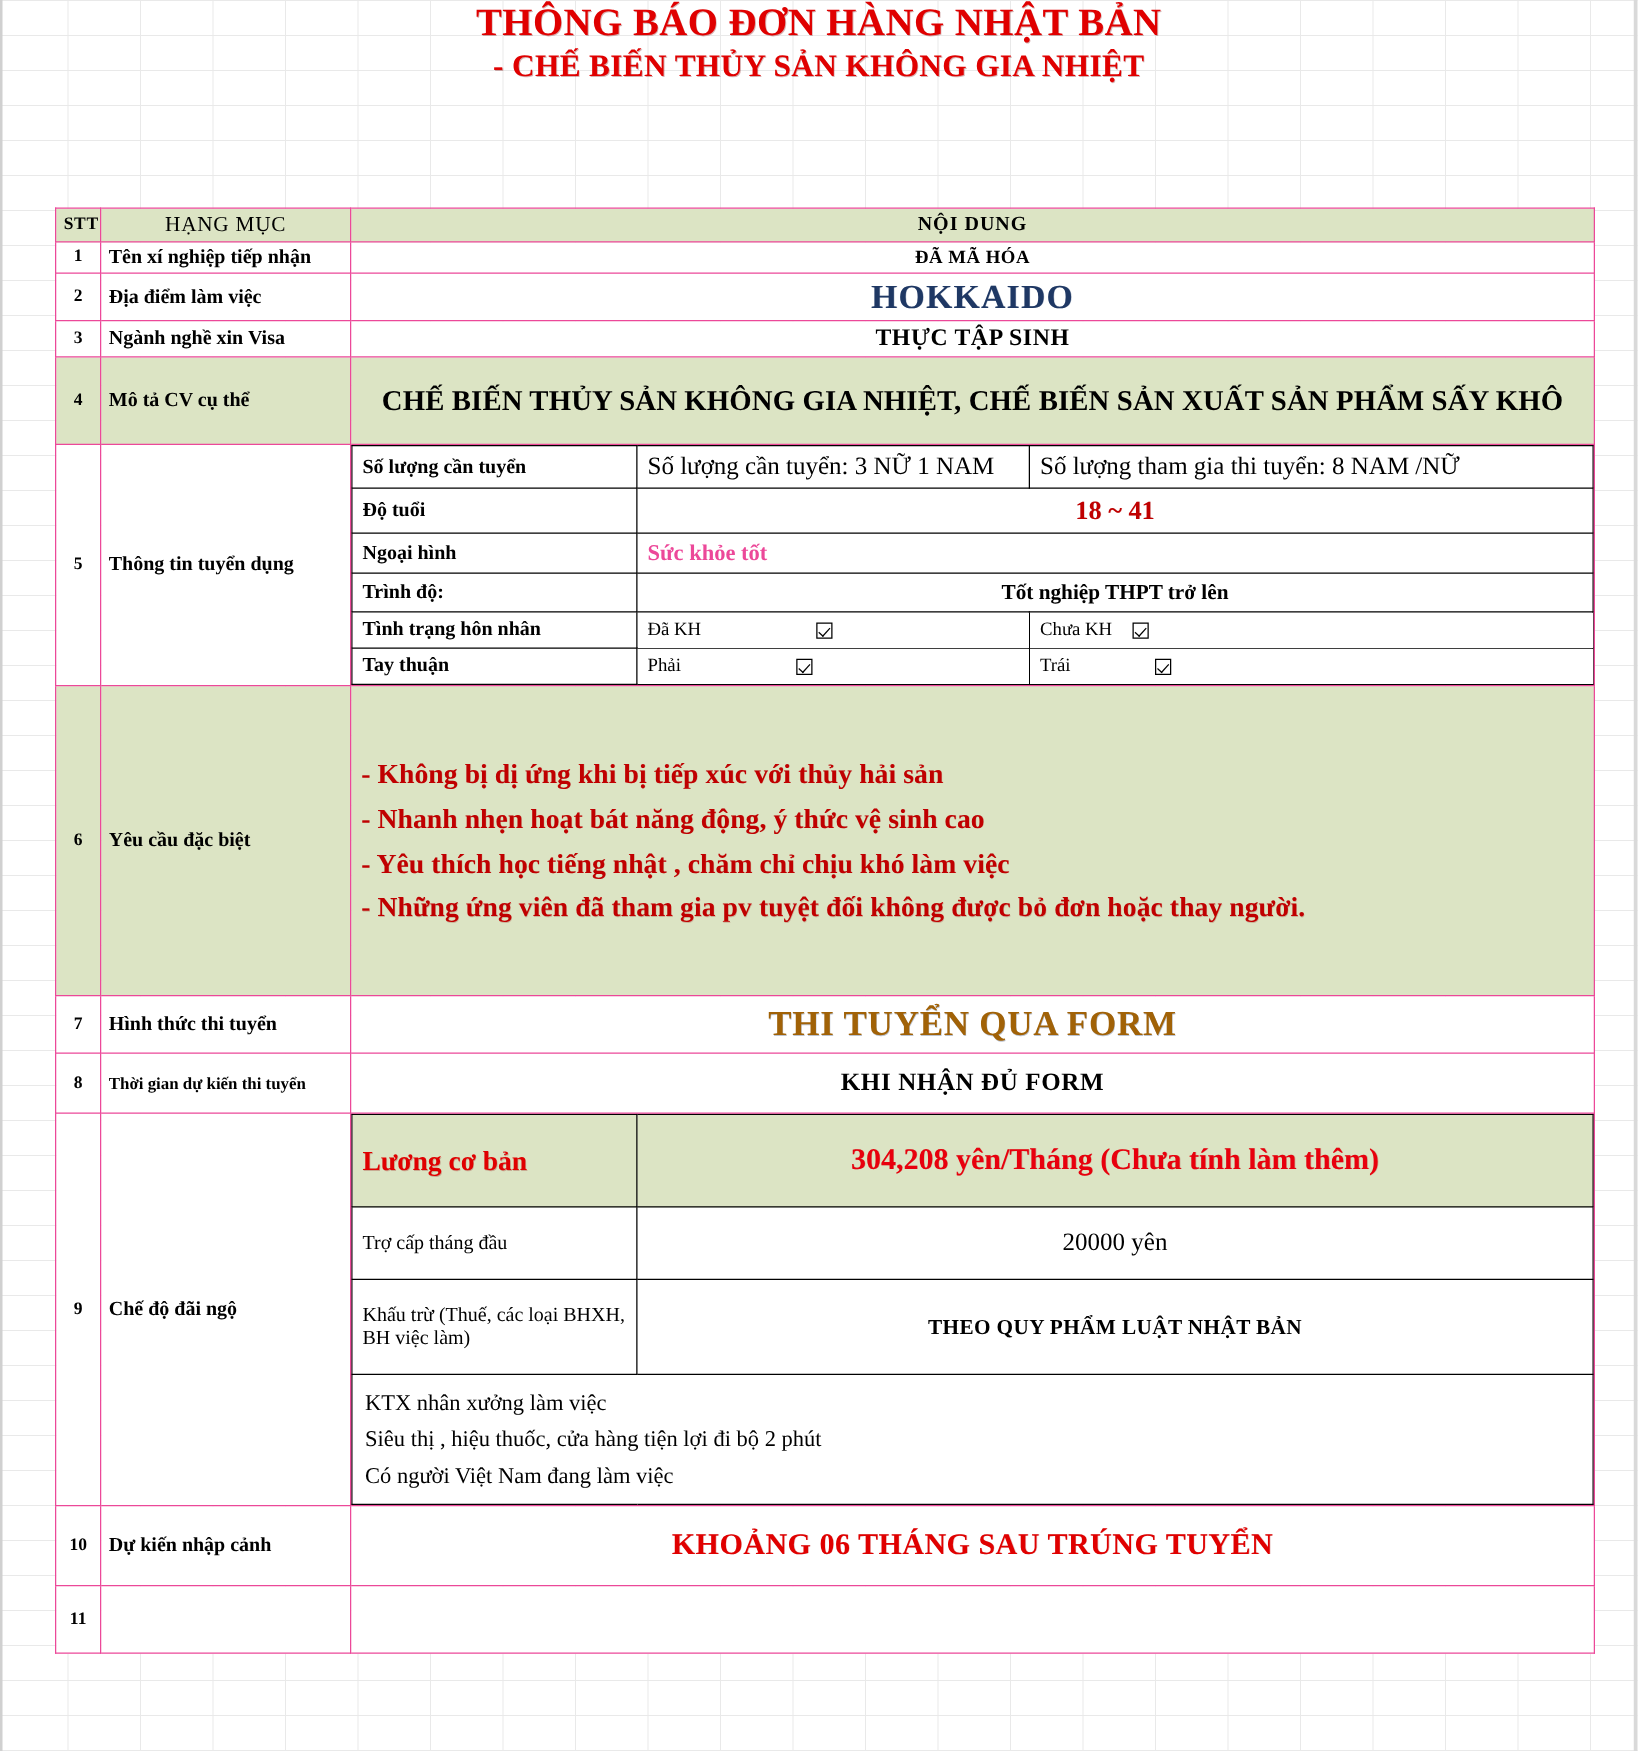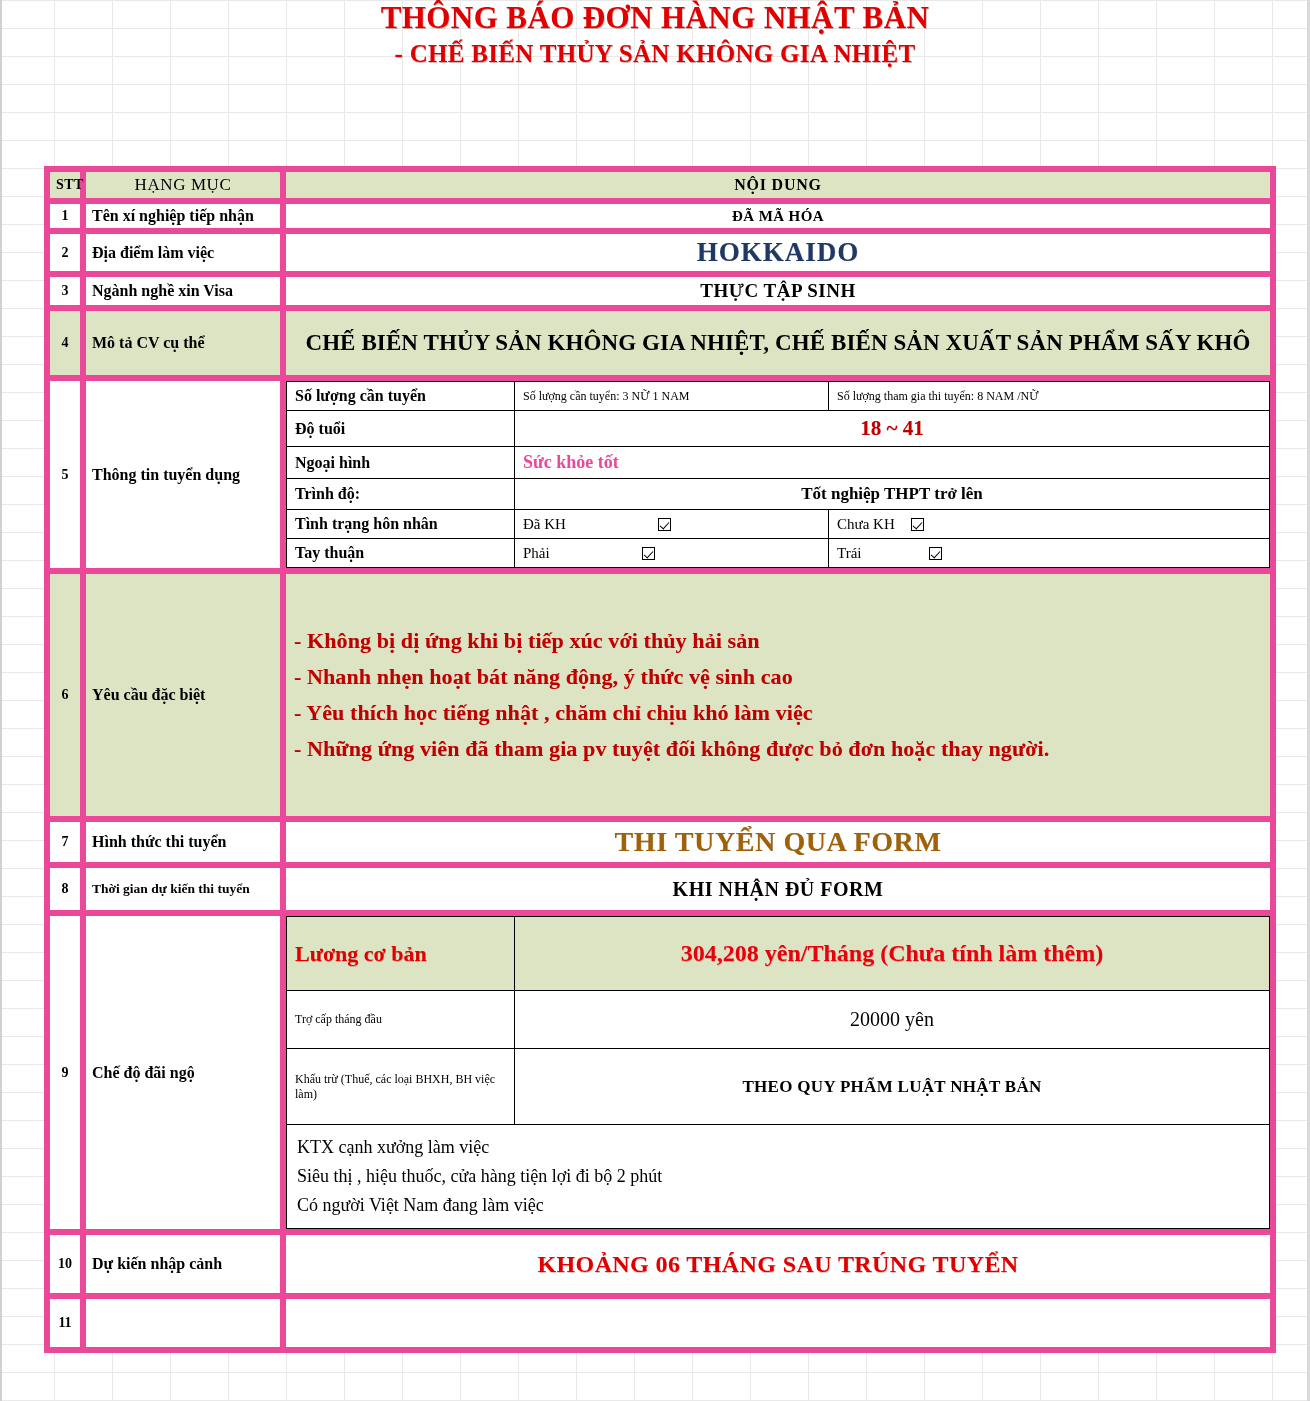--- a/index.html
+++ b/index.html
@@ -63,21 +63,21 @@
   
   table.main {
     position: absolute;
     left: 44px;
     top: 166px;
     width: 1232px;
     border-collapse: collapse;
     table-layout: fixed;
   }
   table.main td {
-    border: 6px solid #ec4899;
+    border: 1px solid #ec4899;
     vertical-align: middle;
     padding: 3px 6px;
     background: #ffffff;
   }
   .green { background: #dce4c4 !important; }
 
   .c-stt   { width: 36px;  text-align: center; }
   .c-item  { width: 200px; }
   .c-body  { }
 
@@ -113,21 +113,21 @@
   table.nested td {
     border: 1px solid #000000;
     padding: 5px 8px;
     background: #ffffff;
     vertical-align: middle;
   }
   .n-label { width: 228px; font-size: 16px; font-weight: bold; }
   .n-mid   { width: 314px; }
   .n-rest  { }
 
-  .txt-normal { font-size: 12px; }
+  .txt-normal { font-size: 20px; }
   .age { font-size: 21px; font-weight: bold; color: #c00000; text-align: center;
          text-shadow: 0.4px 0.4px 0 rgba(140,0,0,0.25); }
   .health { font-size: 18px; font-weight: bold; color: #ec4899; }
   .edu { font-size: 17px; font-weight: bold; text-align: center; }
 
   .chk-cell { position: relative; font-size: 15px; }
   .chk-row { display: flex; align-items: center; }
   .chk-txt { font-size: 15px; }
   .checkbox {
     display: inline-block;
@@ -161,21 +161,21 @@
     letter-spacing: 0.1px;
     text-shadow: 0.4px 0.4px 0 rgba(140,0,0,0.22);
     white-space: nowrap;
   }
 
   .v-form  { font-size: 28px; font-weight: bold; color: #a16207; letter-spacing: 0.6px;
              text-shadow: 0.4px 0.4px 0 rgba(31,56,100,0.3); }
   .v-khinhan { font-size: 20px; font-weight: bold; letter-spacing: 0.5px; }
 
   
-  .ben-label { width: 228px; font-size: 12px; }
+  .ben-label { width: 228px; font-size: 16px; }
   .ben-label.bold-red {
     font-size: 22px; font-weight: bold; color: #e00000;
     text-shadow: 0.5px 0.5px 0 rgba(140,0,0,0.25);
   }
   .salary {
     font-size: 24px; font-weight: bold; color: #e8000d; text-align: center;
     text-shadow: 0.5px 0.5px 0 rgba(150,0,0,0.25);
   }
   .allow { font-size: 20px; text-align: center; }
   .deduct { font-size: 17px; font-weight: bold; text-align: center; letter-spacing: 0.3px; }
@@ -349,21 +349,21 @@
               <tr style="height:58px;">
                 <td class="ben-label">Trợ cấp tháng đầu</td>
                 <td class="allow">20000 yên</td>
               </tr>
               <tr style="height:76px;">
                 <td class="ben-label">Khấu trừ (Thuế, các loại BHXH, BH việc làm)</td>
                 <td class="deduct">THEO QUY PHẨM LUẬT NHẬT BẢN</td>
               </tr>
               <tr>
                 <td class="ben-note" colspan="2">
-                  <div> KTX cạnh xưởng làm việc</div>
+                  <div> KTX nhân xưởng làm việc</div>
                   <div>Siêu thị , hiệu thuốc, cửa hàng tiện lợi đi bộ 2 phút</div>
                   <div>Có người Việt Nam đang làm việc</div>
                 </td>
               </tr>
             </tbody>
           </table>
         </td>
       </tr>
 
       <tr style="height:64px;">

